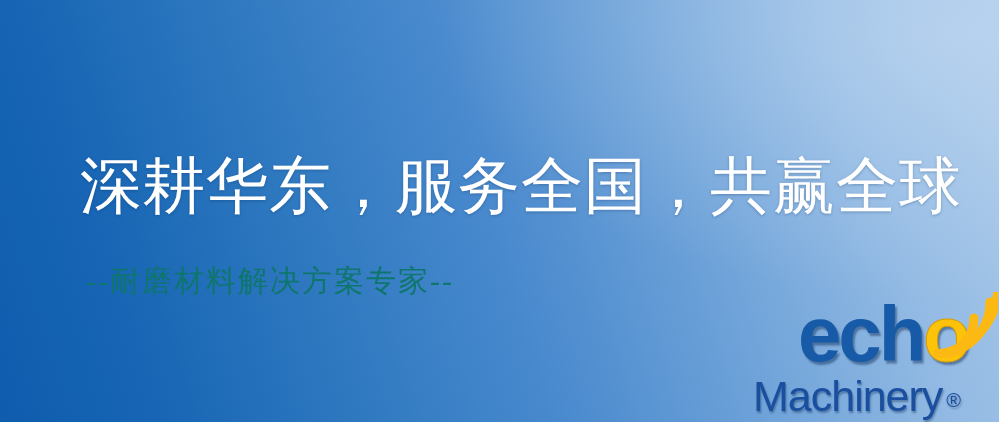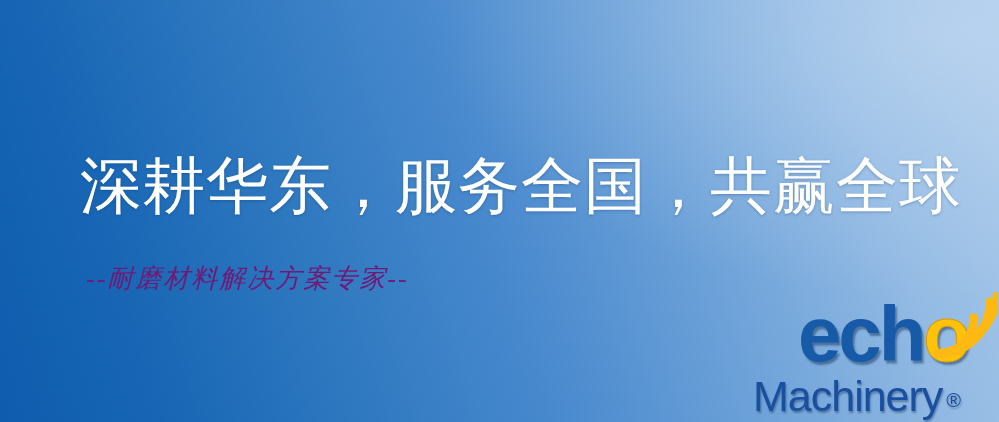--- a/index.html
+++ b/index.html
@@ -38,26 +38,25 @@
     letter-spacing: 1px;
     white-space: nowrap;
     text-shadow: 0 1px 3px rgba(8,48,96,0.30);
   }
 
   #subtitle {
     position: absolute;
     left: 86px;
     top: 266px;
     font-family: "Liberation Serif", "DejaVu Serif", serif;
-    font-size: 26px;
+    font-size: 30px;
     line-height: 1;
-    color: #701a75;
+    color: #0f766e;
     letter-spacing: 2px;
     white-space: nowrap;
-    font-style: italic;
   }
 
   
   #logo {
     position: absolute;
     left: 752px;
     top: 296px;
     width: 247px;
     height: 126px;
   }

